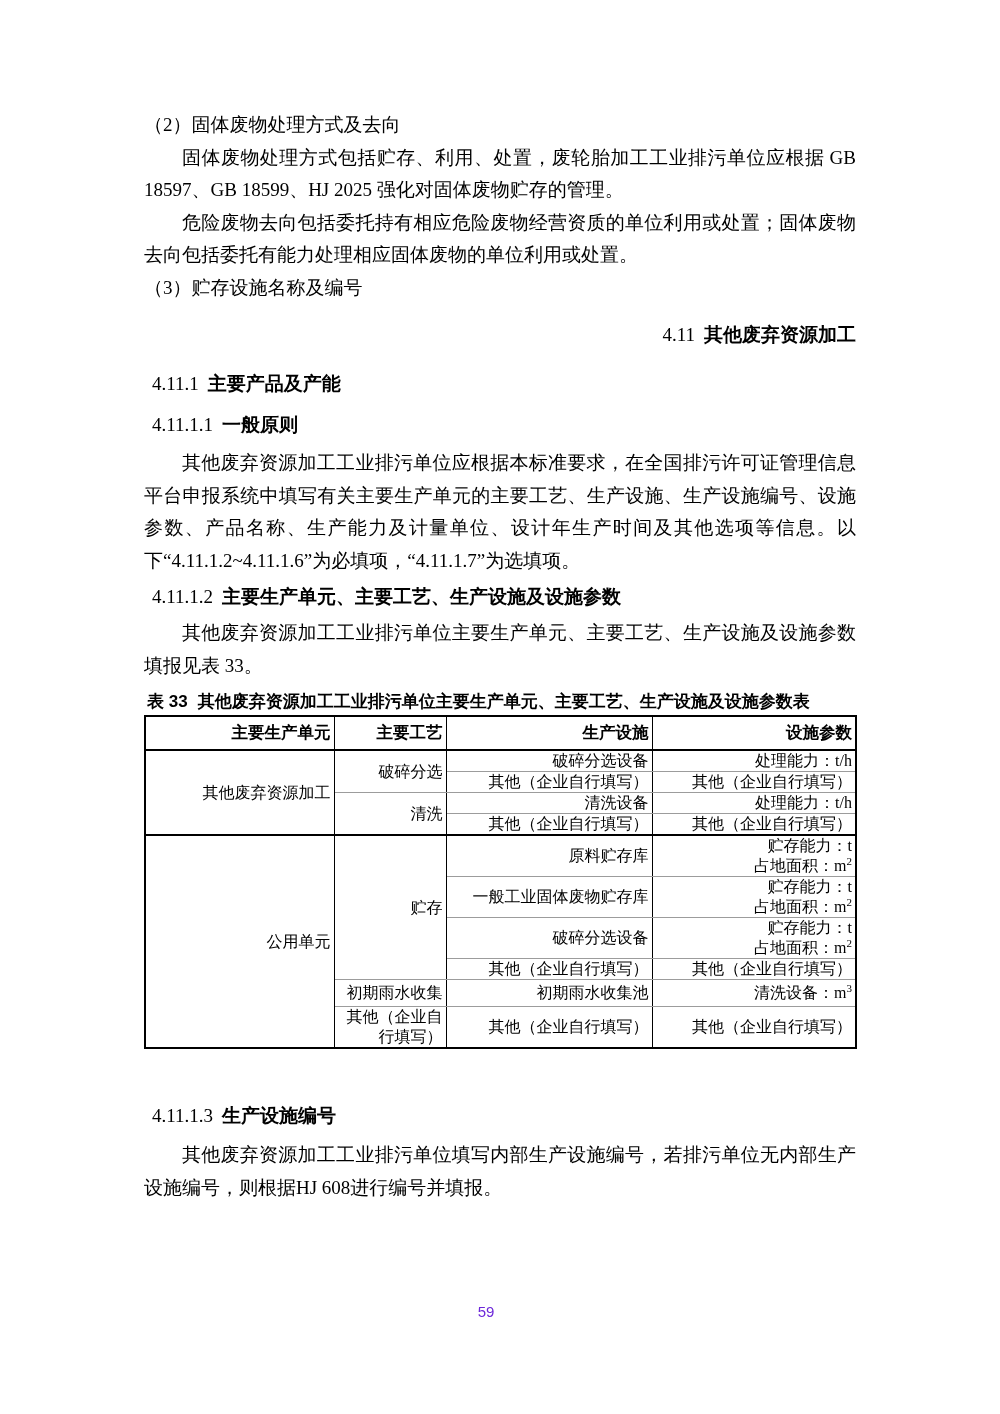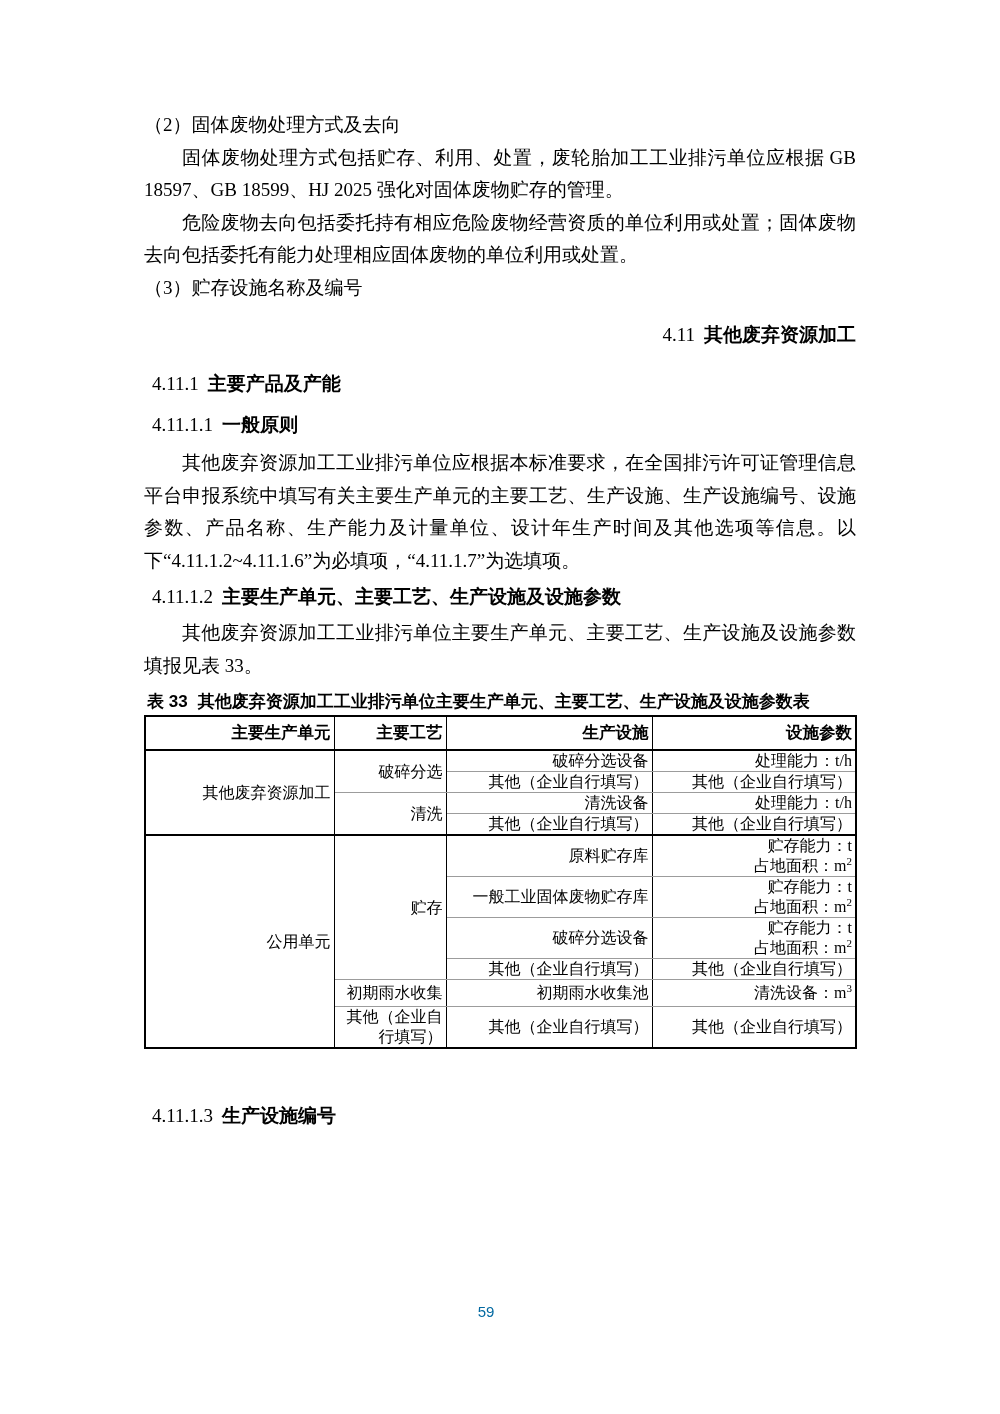--- a/index.html
+++ b/index.html
@@ -97,21 +97,21 @@
   td .unit { font-weight: 400; }
   td sup.unit { font-size: 11px; line-height: 0; }
   .pageno {
     position: absolute;
     top: 1303px;
     left: 0;
     width: 100%;
     text-align: center;
     font-family: "Liberation Sans", "DejaVu Sans", sans-serif;
     font-size: 15px;
-    color: #0369a1;
+    color: #6d28d9;
   }
 </style>
 </head>
 <body>
 
 <div class="page">
   <div class="content">
 
     <p class="list-head">（2）固体废物处理方式及去向</p>
     <p class="body">固体废物处理方式包括贮存、利用、处置，废轮胎加工工业排污单位应根据 GB 18597、GB 18599、HJ 2025 强化对固体废物贮存的管理。</p>
@@ -202,17 +202,18 @@
         <tr class="rh37">
           <td>其他（企业自行填写）</td>
           <td>其他（企业自行填写）</td>
           <td><span>其他（企业自行填写）</span><span class="unit"></span><sup class="unit"></sup></td>
         </tr>
       </tbody>
     </table>
 
     <h4 class="sec h41113"><span class="sec-num">4.11.1.3</span><span class="sec-title">生产设施编号</span></h4>
 
+    <p class="body p6">其他废弃资源加工工业排污单位填写内部生产设施编号，若排污单位无内部生产设施编号，则根据HJ 608进行编号并填报。</p>
 
   </div>
 
   <div class="pageno">59</div>
 </div>
 
 </body></html>

